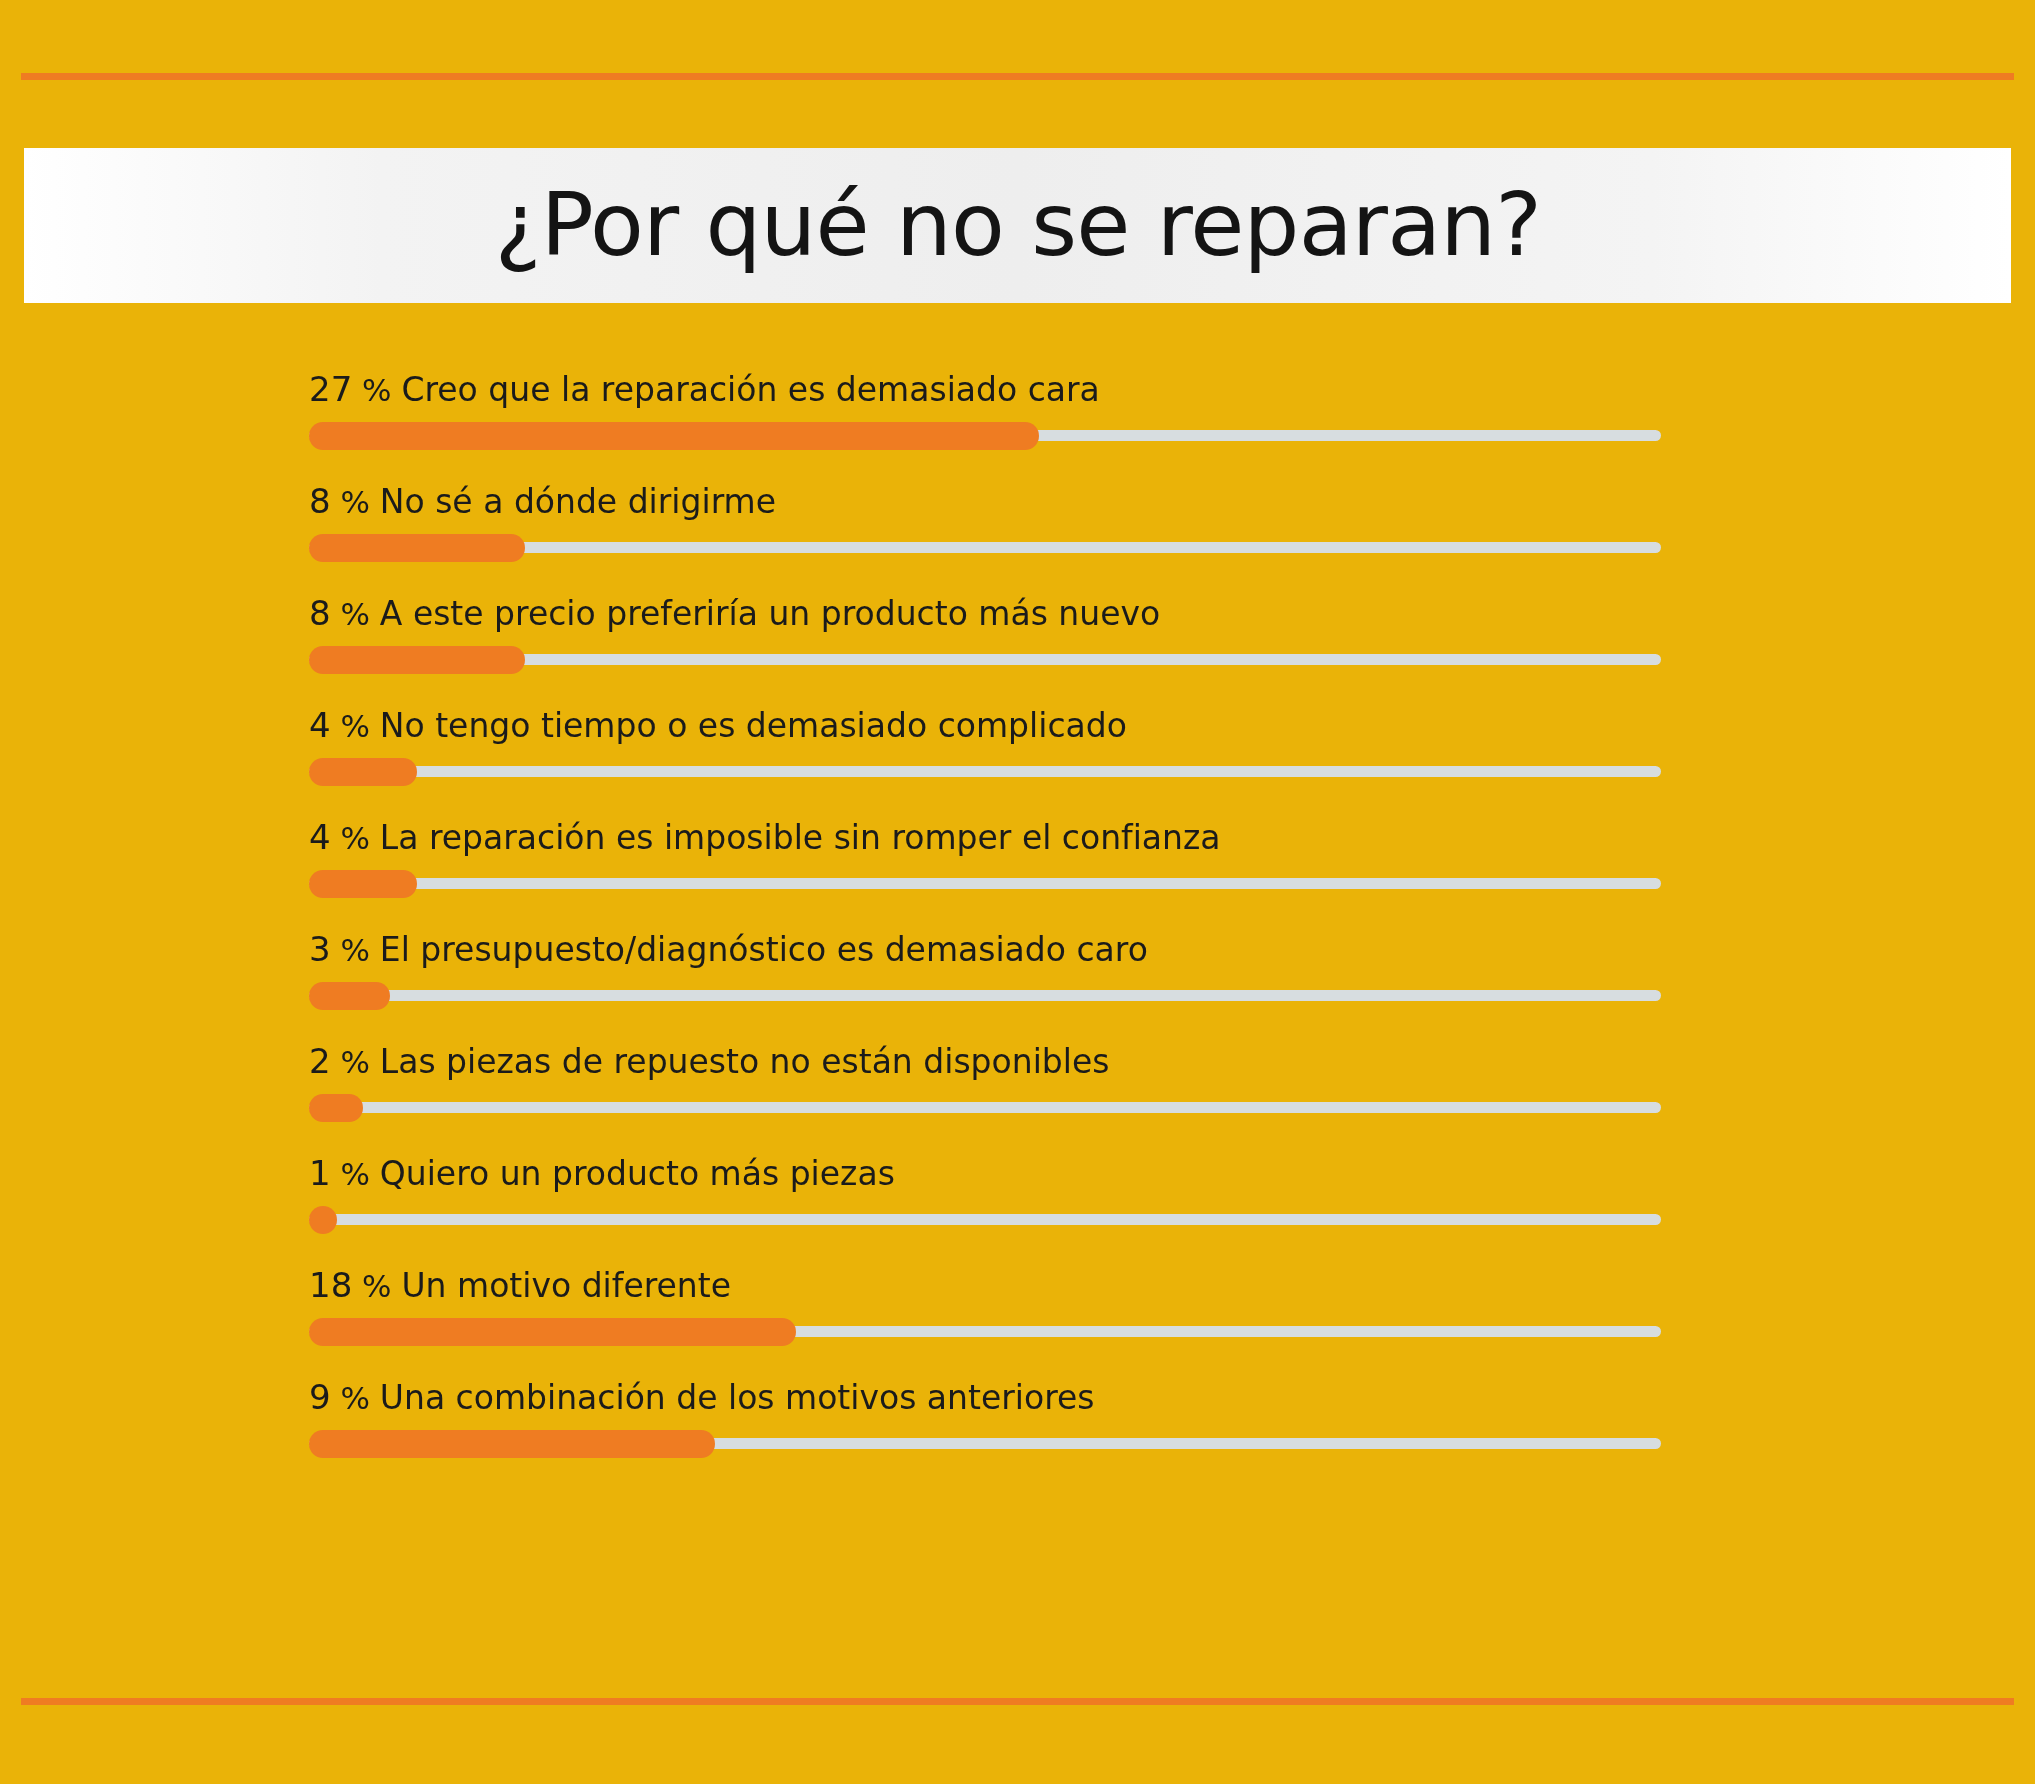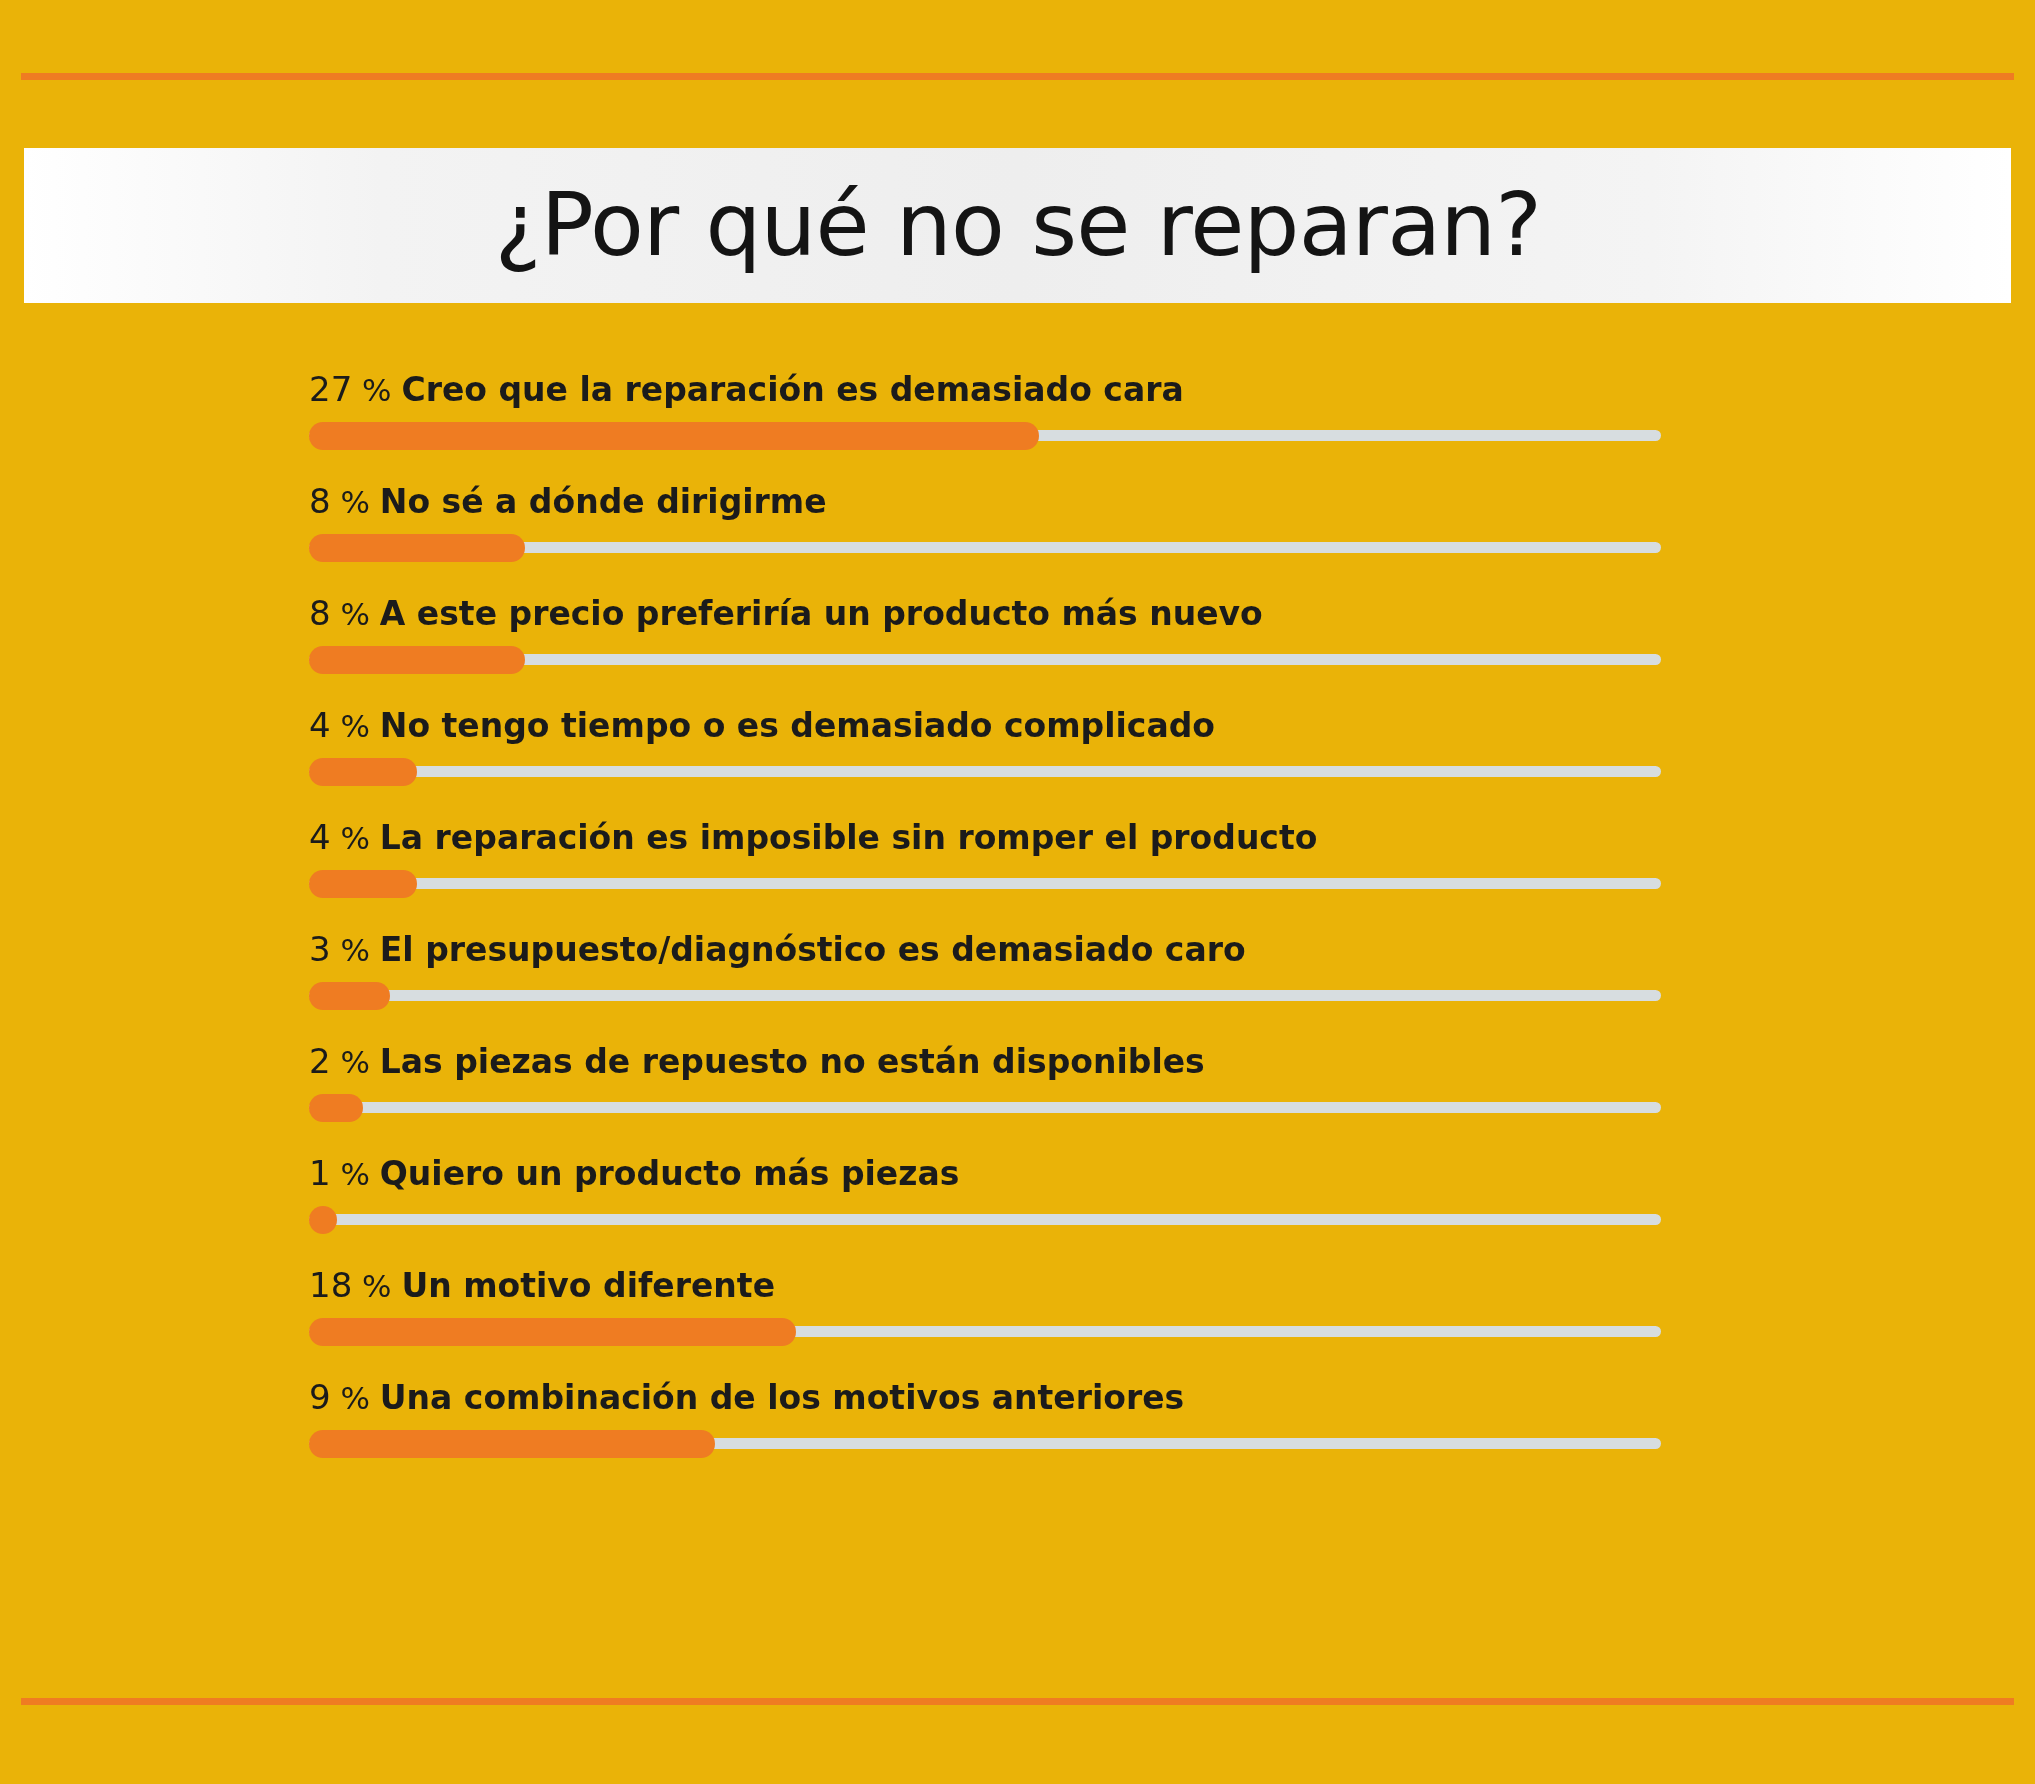--- a/index.html
+++ b/index.html
@@ -83,21 +83,21 @@
   }
   .row-label .val {
     font-weight: 400;
     font-size: 34px;
   }
   .row-label .pct {
     font-weight: 400;
     font-size: 31px;
   }
   .row-label .txt {
-    font-weight: 700;
+    font-weight: 400;
     font-size: 33px;
   }
 
   .track {
     position: absolute;
     left: 0;
     top: 60px;
     width: 1352px;
     height: 11.4px;
     background: #d7dde0;
@@ -140,21 +140,21 @@
         <div class="row-label"><span class="val">8</span><span class="pct"> % </span><span class="txt">A este precio preferiría un producto más nuevo</span></div>
         <div class="track"></div>
         <div class="bar" style="width: 16%;"></div>
       </div>
       <div class="row">
         <div class="row-label"><span class="val">4</span><span class="pct"> % </span><span class="txt">No tengo tiempo o es demasiado complicado</span></div>
         <div class="track"></div>
         <div class="bar" style="width: 8%;"></div>
       </div>
       <div class="row">
-        <div class="row-label"><span class="val">4</span><span class="pct"> % </span><span class="txt">La reparación es imposible sin romper el producto</span></div>
+        <div class="row-label"><span class="val">4</span><span class="pct"> % </span><span class="txt">La reparación es imposible sin romper el confianza</span></div>
         <div class="track"></div>
         <div class="bar" style="width: 8%;"></div>
       </div>
       <div class="row">
         <div class="row-label"><span class="val">3</span><span class="pct"> % </span><span class="txt">El presupuesto/diagnóstico es demasiado caro</span></div>
         <div class="track"></div>
         <div class="bar" style="width: 6%;"></div>
       </div>
       <div class="row">
         <div class="row-label"><span class="val">2</span><span class="pct"> % </span><span class="txt">Las piezas de repuesto no están disponibles</span></div>

